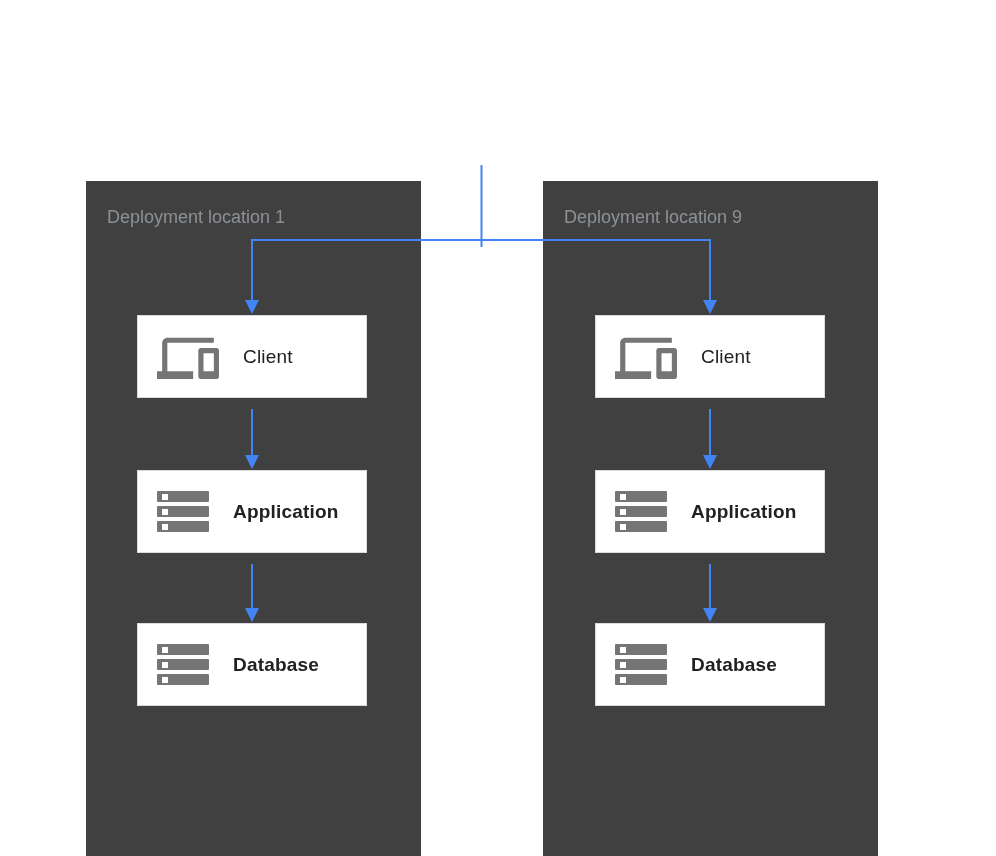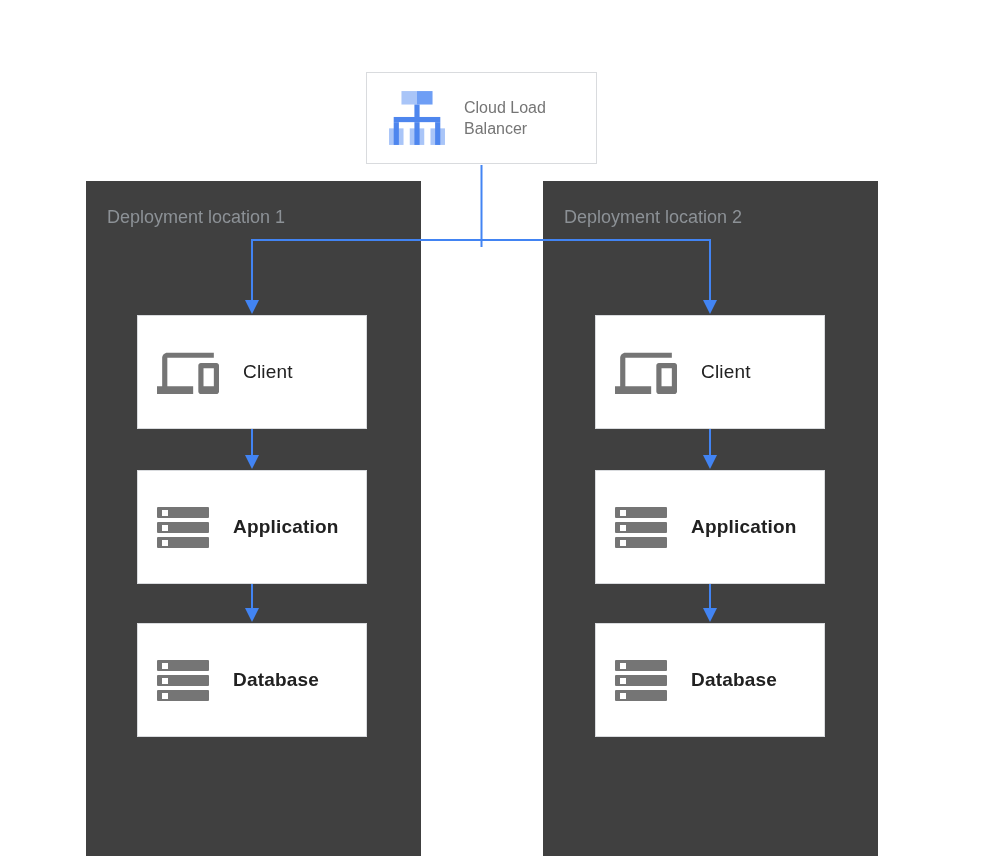--- a/index.html
+++ b/index.html
@@ -12,21 +12,21 @@
     background:#404040;
   }
   .region-1{left:86px;}
   .region-2{left:543px;}
   .region-label{
     position:absolute;left:21px;top:26px;
     font-size:18px;color:#8C9196;white-space:nowrap;
   }
   .arrows{position:absolute;left:0;top:0;}
   .node{
-    position:absolute;width:230px;height:114px;box-sizing:border-box;
+    position:absolute;width:230px;height:83px;box-sizing:border-box;
     background:#ffffff;border:1px solid #D9DBDE;
     display:flex;align-items:center;padding-left:19px;
   }
   .col1{left:137px;}
   .col2{left:595px;}
   .row-client{top:315px;}
   .row-app{top:470px;font-weight:bold;}
   .row-db{top:623px;font-weight:bold;}
   .node-label{
     font-size:19px;color:#212121;margin-left:24px;letter-spacing:.2px;
@@ -44,21 +44,21 @@
 </style>
 </head>
 <body>
 
 <div class="canvas">
 
   <div class="region region-1">
     <div class="region-label">Deployment location 1</div>
   </div>
   <div class="region region-2">
-    <div class="region-label">Deployment location 2</div>
+    <div class="region-label">Deployment location 9</div>
   </div>
 
   <svg class="arrows" width="996" height="856" viewBox="0 0 996 856" aria-hidden="true">
     <g stroke="#4284F3" stroke-width="2" fill="none">
       <path d="M481.5 165 V247"></path>
       <path d="M252 301 L252 240 L710 240 L710 301"></path>
       <path d="M252 409 V455"></path>
       <path d="M252 564 V608"></path>
       <path d="M710 409 V455"></path>
       <path d="M710 564 V608"></path>
@@ -66,38 +66,20 @@
     <g fill="#4284F3" stroke="none">
       <polygon points="245,300 259,300 252,314"></polygon>
       <polygon points="703,300 717,300 710,314"></polygon>
       <polygon points="245,455 259,455 252,469"></polygon>
       <polygon points="703,455 717,455 710,469"></polygon>
       <polygon points="245,608 259,608 252,622"></polygon>
       <polygon points="703,608 717,608 710,622"></polygon>
     </g>
   </svg>
 
-  <div class="lb-box">
-    <svg class="icon" width="58" height="56" viewBox="0 0 56 54" aria-hidden="true">
-
-      <rect x="1" y="37" width="14" height="16" fill="#A9C5F8"></rect>
-      <rect x="21" y="37" width="14" height="16" fill="#A9C5F8"></rect>
-      <rect x="41" y="37" width="14" height="16" fill="#A9C5F8"></rect>
-
-      <rect x="13" y="1" width="15" height="13" fill="#A9C5F8"></rect>
-      <rect x="28" y="1" width="15" height="13" fill="#6E9EF5"></rect>
-
-      <rect x="25.5" y="14" width="5" height="13" fill="#4E86EE"></rect>
-      <rect x="5.5" y="26" width="45" height="5" fill="#4E86EE"></rect>
-      <rect x="5.5" y="31" width="5" height="22" fill="#4E86EE"></rect>
-      <rect x="25.5" y="31" width="5" height="22" fill="#4E86EE"></rect>
-      <rect x="45.5" y="31" width="5" height="22" fill="#4E86EE"></rect>
-    </svg>
-    <div class="lb-label">Cloud Load Balancer</div>
-  </div>
 
   <div class="node col1 row-client">
     <svg class="icon" width="62" height="50" viewBox="0 0 24 19" aria-hidden="true">
       <path fill="#757575" d="M4 4h18V2H4c-1.1 0-2 .9-2 2v11H0v3h14v-3H4V4zm19 2h-6c-.55 0-1 .45-1 1v10c0 .55.45 1 1 1h6c.55 0 1-.45 1-1V7c0-.55-.45-1-1-1zm-1 9h-4V8h4v7z"></path>
     </svg>
     <div class="node-label">Client</div>
   </div>
 
   <div class="node col1 row-app">
     <svg class="icon" width="52" height="41" viewBox="0 0 52 41" aria-hidden="true">

